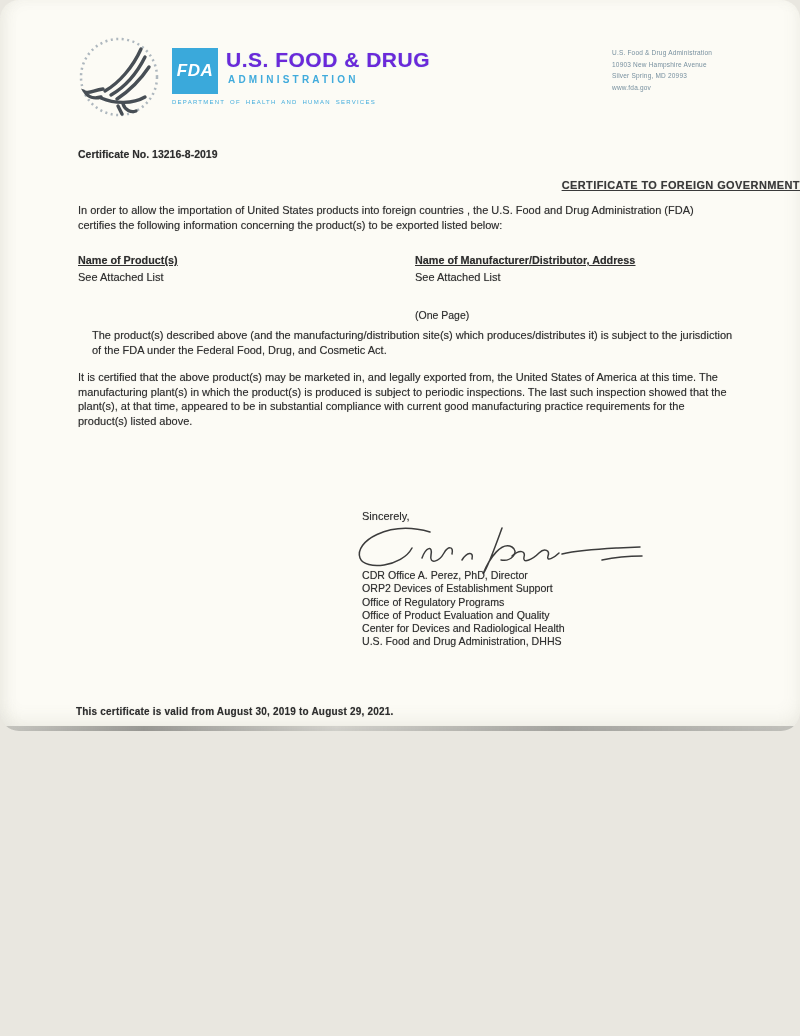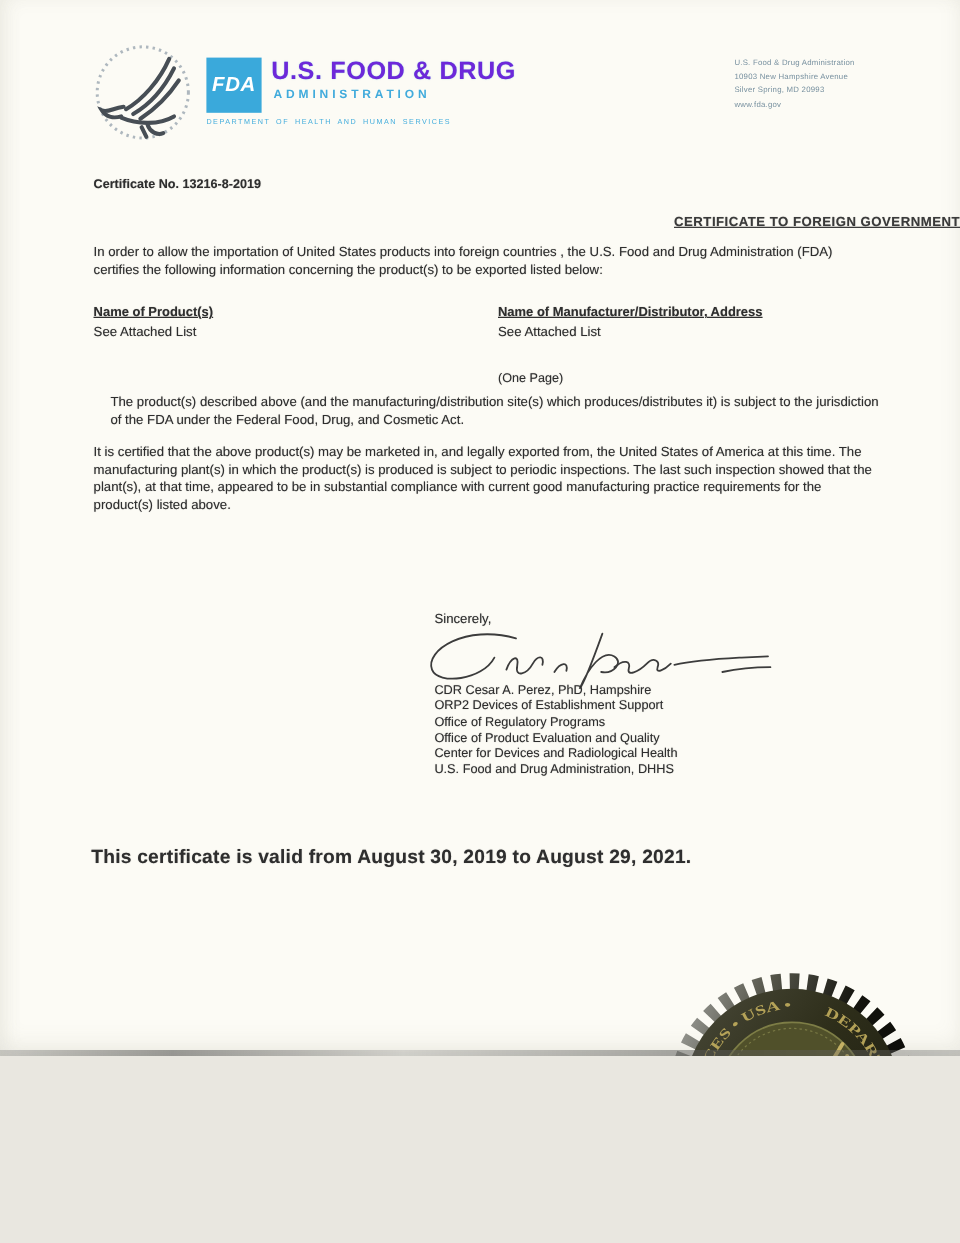--- a/index.html
+++ b/index.html
@@ -1,18 +1,18 @@
 <!DOCTYPE html>
 <html><head>
 <meta charset="utf-8">
 <style>
   html,body{margin:0;padding:0;}
   body{width:800px;height:1036px;background:#e9e7e0;font-family:"Liberation Sans",sans-serif;}
-  .page{position:relative;width:800px;height:880px;background:#fcfbf5;overflow:hidden;
-        box-shadow:inset 0 -10px 18px rgba(120,115,100,.10), inset 6px 0 14px rgba(120,115,100,.06);}
+  .page{position:relative;width:800px;height:731px;background:#fcfbf5;overflow:hidden;
+        box-shadow:inset 0 -10px 18px rgba(120,115,100,.10), inset 6px 0 14px rgba(120,115,100,.06);border-radius:19px;}
   .abs{position:absolute;}
   .doc-text{color:#2e2e2e;text-shadow:0 0 .8px rgba(46,46,46,.45);}
 
   
   .hhs-logo{left:74px;top:34px;width:90px;height:88px;}
   .fda-square{left:172px;top:48px;width:46px;height:46px;background:#3aa9db;color:#fff;
               font-weight:bold;font-style:italic;font-size:17px;display:flex;align-items:center;
               justify-content:center;letter-spacing:.5px;}
   .fda-line1{left:226px;top:48px;font-size:21px;font-weight:bold;color:#6d28d9;letter-spacing:.5px;
              text-shadow:0 0 1px rgba(43,166,217,.55);}
@@ -30,21 +30,21 @@
   .col-head{font-size:10.8px;font-weight:bold;text-decoration:underline;}
   .col-left{left:78px;top:254px;width:300px;}
   .col-right{left:415px;top:254px;width:340px;}
   .col-value{margin-top:5px;font-size:11px;}
   .col-pages{margin-top:26px;font-size:10.5px;}
   .para2{left:92px;top:328px;width:650px;}
   .para3{left:78px;top:370px;width:655px;}
   .sincerely{left:362px;top:510px;font-size:11px;}
   .signature{left:350px;top:520px;width:300px;height:56px;}
   .sig-block{left:362px;top:569px;font-size:10.6px;line-height:13.3px;}
-  .validity{left:76px;top:706px;font-size:16px;font-weight:bold;letter-spacing:.2px;}
+  .validity{left:76px;top:706px;font-size:10px;font-weight:bold;letter-spacing:.2px;}
 
   
   .seal{left:556px;top:810px;width:208px;height:208px;}
   .bottom-edge{left:0;bottom:0;width:800px;height:5px;
     background:linear-gradient(90deg,rgba(110,110,108,.30) 0%,rgba(80,80,78,.55) 18%,rgba(120,120,118,.25) 42%,rgba(90,90,88,.50) 70%,rgba(110,110,108,.35) 100%);
     filter:blur(.6px);}
 </style>
 </head>
 <body>
 
@@ -108,21 +108,21 @@
           <path d="M112,40 c5,-8 12,-9 10,-1"></path>
           <path d="M152,8 c-9,25 -15,41 -19,46 c7,-17 19,-33 29,-27 c8,5 -1,15 -11,13"></path>
           <path d="M162,36 c8,-7 14,-5 12,1 c-2,7 8,3 15,-4 c6,-6 11,-2 9,3 c-2,6 6,2 11,-3"></path>
           <path d="M212,34 c18,-4 38,-5 56,-6 l22,-1"></path>
           <path d="M252,40 c14,-3 28,-4 40,-4"></path>
         </g>
       </svg>
     </div>
 
     <div class="abs doc-text sig-block">
-      <div>CDR Cesar A. Perez, PhD, Hampshire</div>
+      <div>CDR Office A. Perez, PhD, Director</div>
       <div>ORP2 Devices of Establishment Support</div>
       <div>Office of Regulatory Programs</div>
       <div>Office of Product Evaluation and Quality</div>
       <div>Center for Devices and Radiological Health</div>
       <div>U.S. Food and Drug Administration, DHHS</div>
     </div>
 
     <div class="abs doc-text validity">This certificate is valid from August 30, 2019 to August 29, 2021.</div>
   </div>
 

